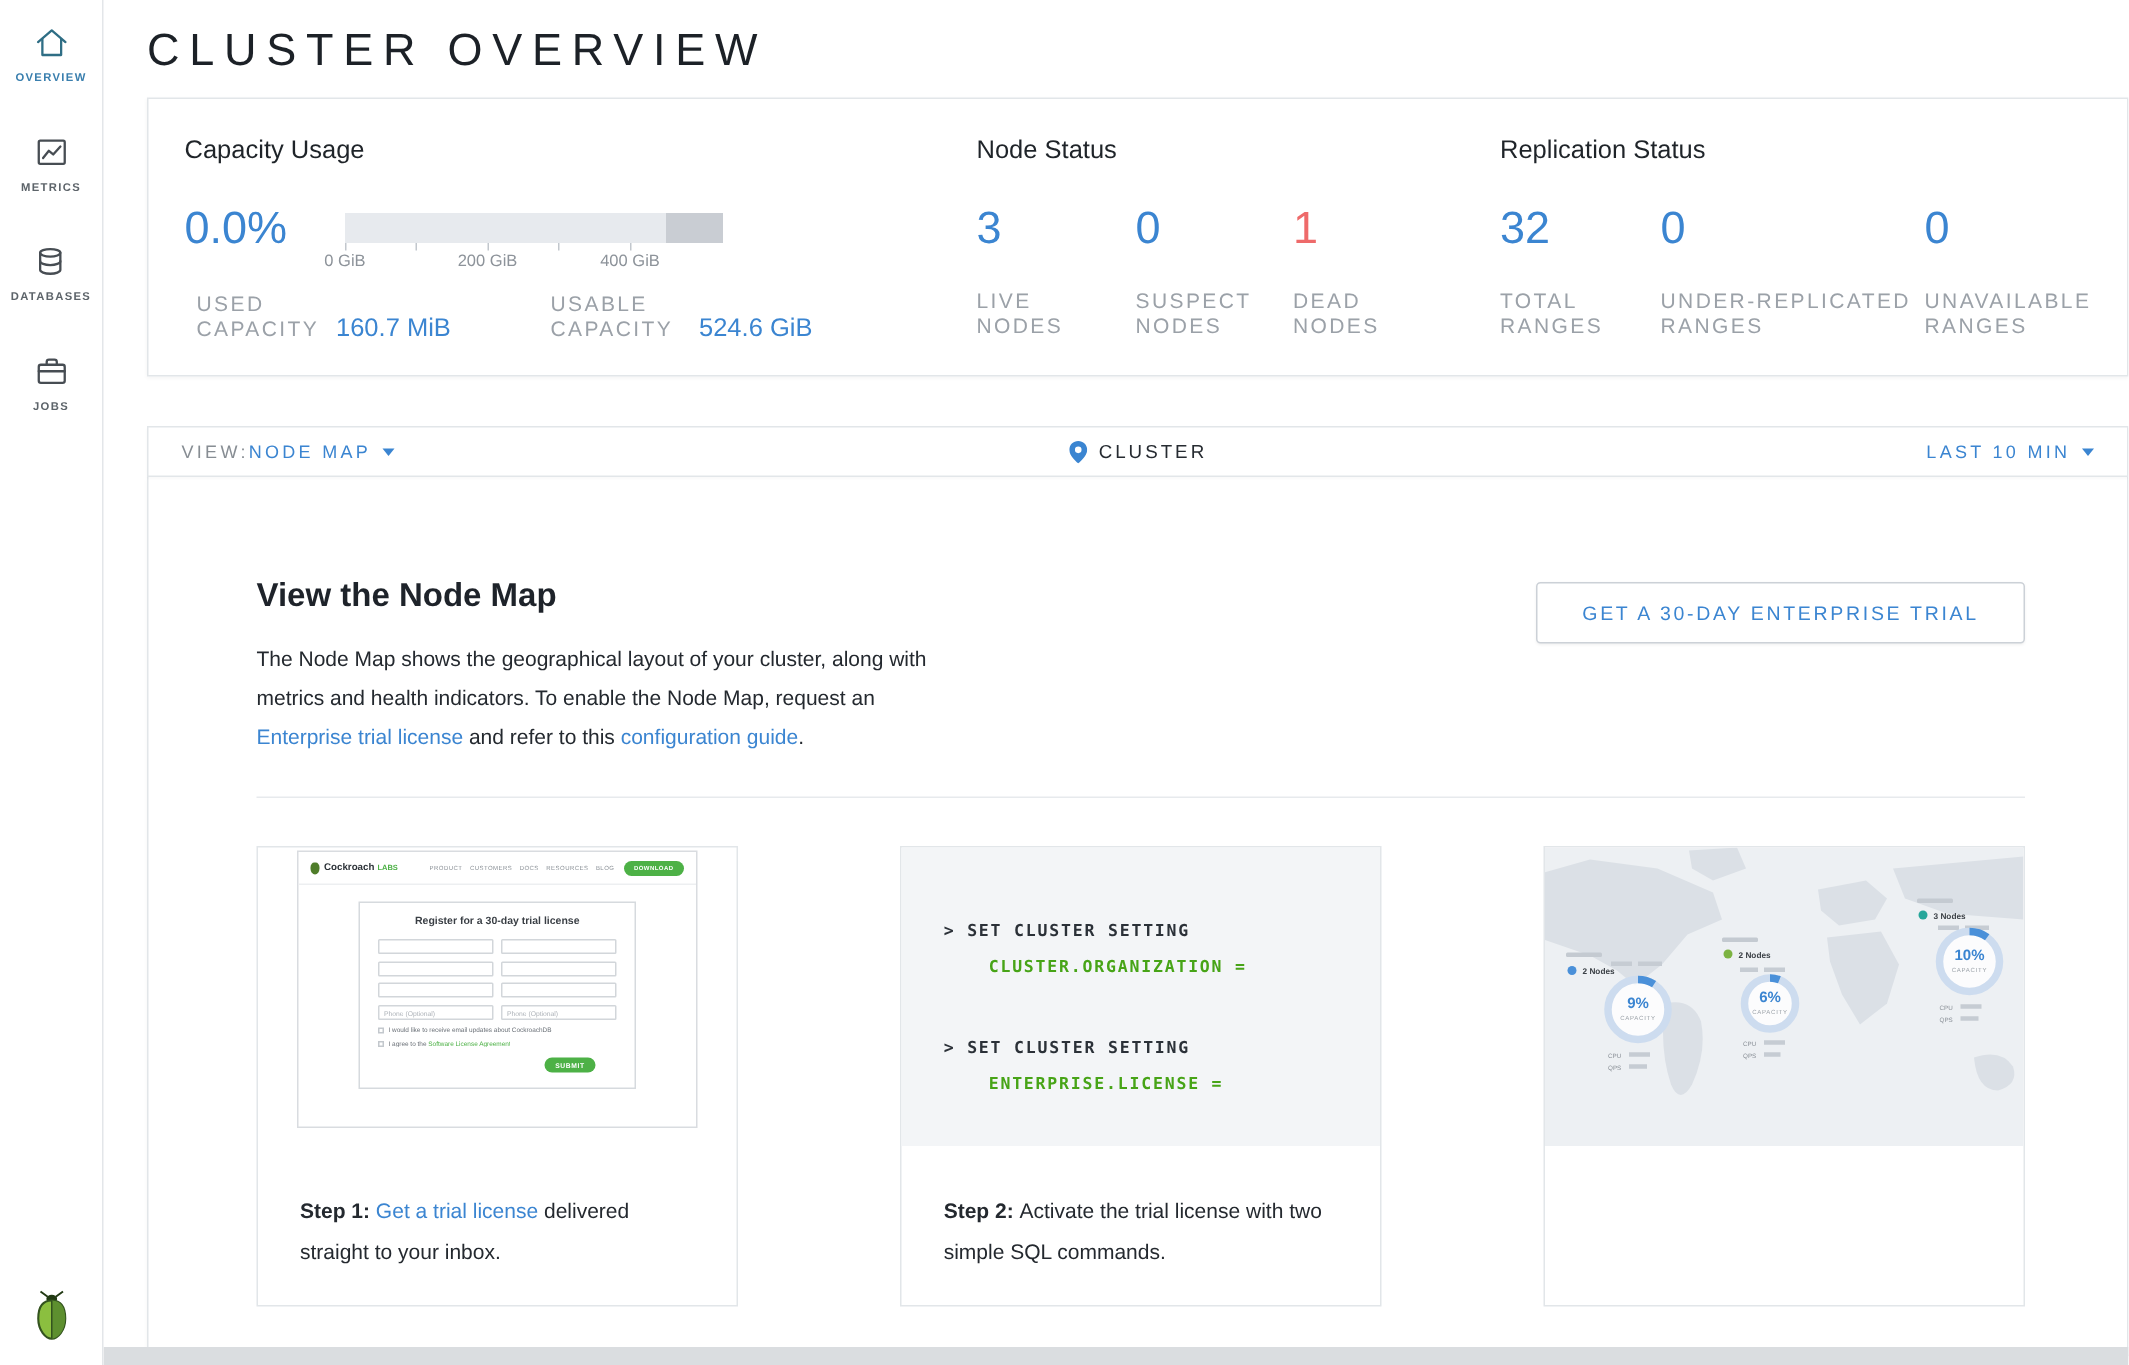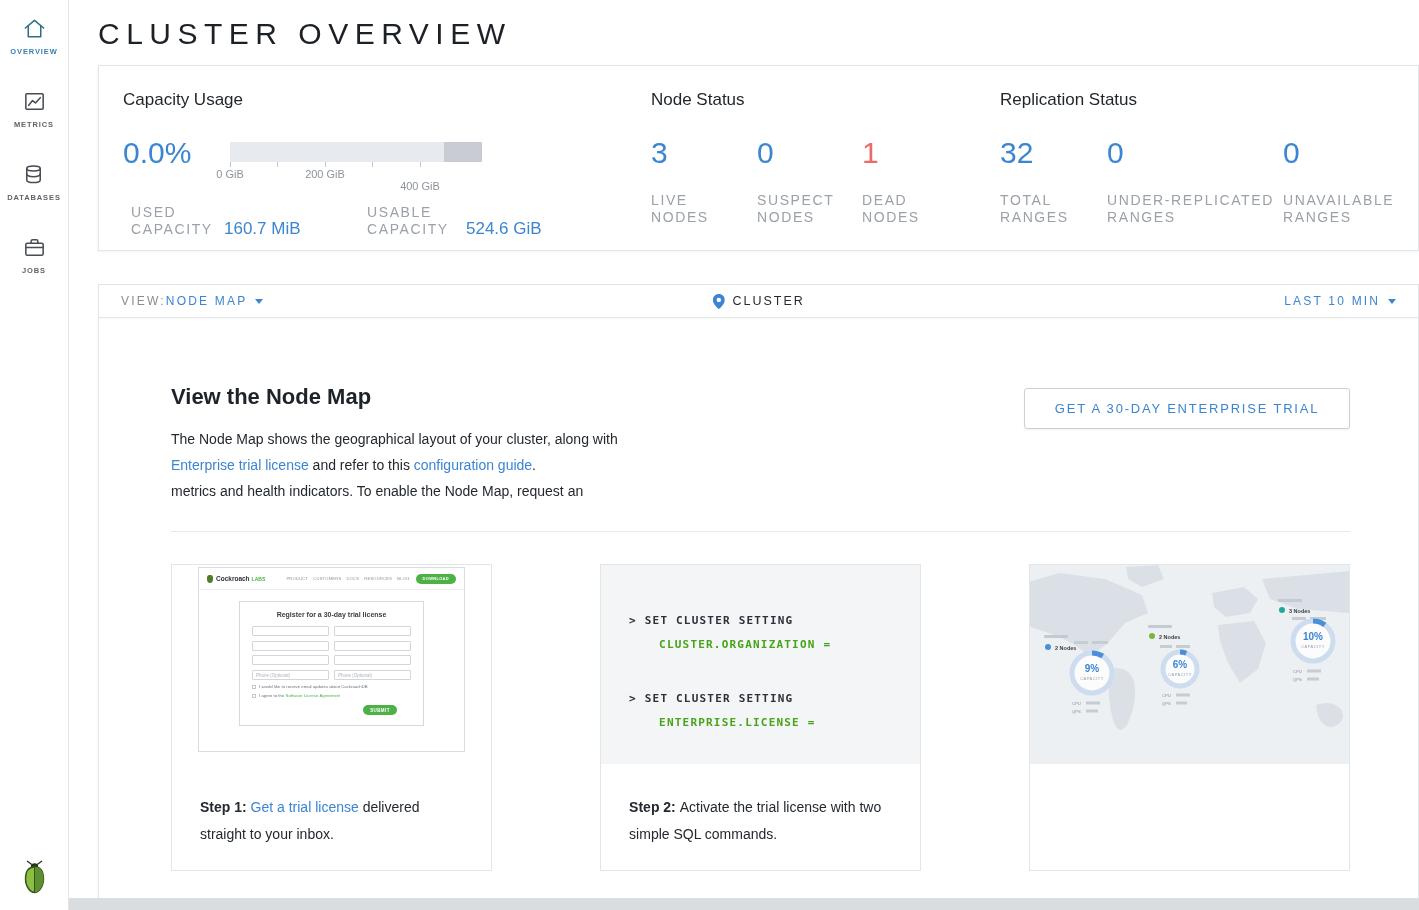--- a/index.html
+++ b/index.html
@@ -47,21 +47,21 @@
 
   .col-capacity { width:528px; }
   .cap-row1 { display:flex; height:58px; }
   .cap-pct { width:107px; }
   .bar-block { width:252px; padding-top:6px; position:relative; }
   .bar { height:20px; background:#e7eaee; position:relative; }
   .bar-end { position:absolute; right:0; top:0; width:38px; height:20px; background:#c9cdd3; }
   .ticks { position:relative; height:22px; }
   .tick { position:absolute; top:0; width:1px; height:5px; background:#c2c7cd; }
   .tick-lbl { position:absolute; top:6px; transform:translateX(-50%); font-size:11px; color:#8d939a; white-space:nowrap; }
-  .cap-row2 { display:flex; align-items:flex-end; margin-top:10px; }
+  .cap-row2 { display:flex; align-items:flex-end; }
   .cap-label { width:101px; padding-left:8px; }
   .cap-label.w2 { width:99px; padding-left:0; }
   .cap-value { font-size:17px; color:#3b85d1; line-height:19px; }
   .cap-value.wv { width:143px; }
 
   .col-nodes { width:349px; }
   .stat-items { display:flex; }
   .stat-item .big { margin-bottom:22px; }
   .col-nodes .stat-item:nth-child(1){ width:106px; }
   .col-nodes .stat-item:nth-child(2){ width:105px; }
@@ -224,21 +224,21 @@
                 <div class="bar-end"></div>
               </div>
             <div class="ticks">
               <div class="tick" style="left:0;"></div>
               <div class="tick" style="left:47px;"></div>
               <div class="tick" style="left:95px;"></div>
               <div class="tick" style="left:142px;"></div>
               <div class="tick" style="left:190px;"></div>
               <div class="tick-lbl" style="left:0;">0 GiB</div>
               <div class="tick-lbl" style="left:95px;">200 GiB</div>
-              <div class="tick-lbl" style="left:190px;margin-top:12px;">400 GiB</div>
+              <div class="tick-lbl" style="left:190px;">400 GiB</div>
             </div>
           </div>
         </div>
         <div class="cap-row2">
           <div class="cap-label stat-label">
             <div>USED</div>
             <div>CAPACITY</div>
           </div>
           <div class="cap-value wv">160.7 MiB</div>
           <div class="cap-label w2 stat-label">
@@ -320,22 +320,22 @@
         <span>LAST 10 MIN</span>
         <span class="caret"></span>
       </div>
     </div>
 
     <section class="panel">
       <div class="panel-head">
         <h2>View the Node Map</h2>
         <p class="desc">
           <span class="line">The Node Map shows the geographical layout of your cluster, along with</span>
+          <span class="line">metrics and health indicators. To enable the Node Map, request an</span>
           <span class="line"><a>Enterprise trial license</a><span> and refer to this </span><a>configuration guide</a><span>.</span></span>
-          <span class="line">metrics and health indicators. To enable the Node Map, request an</span>
         </p>
         <button class="trial-btn">GET A 30-DAY ENTERPRISE TRIAL</button>
       </div>
       <hr class="divider">
 
       <div class="steps-row">
 
         <div class="step-card">
           <div class="thumb thumb-site">
             <div class="site-frame">

